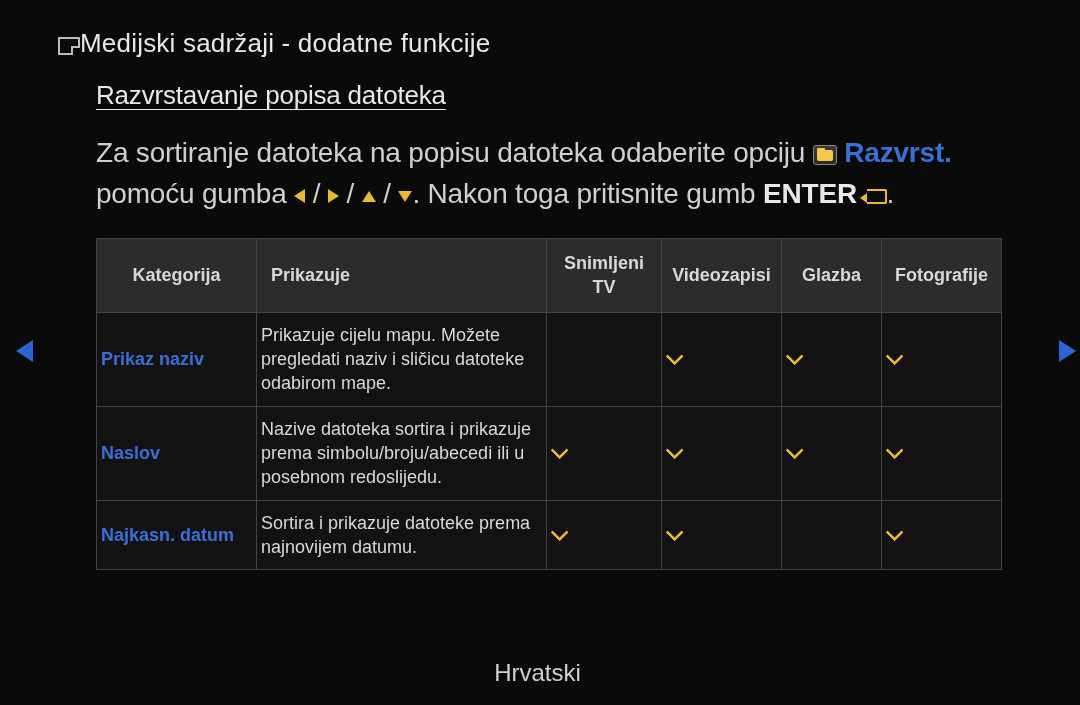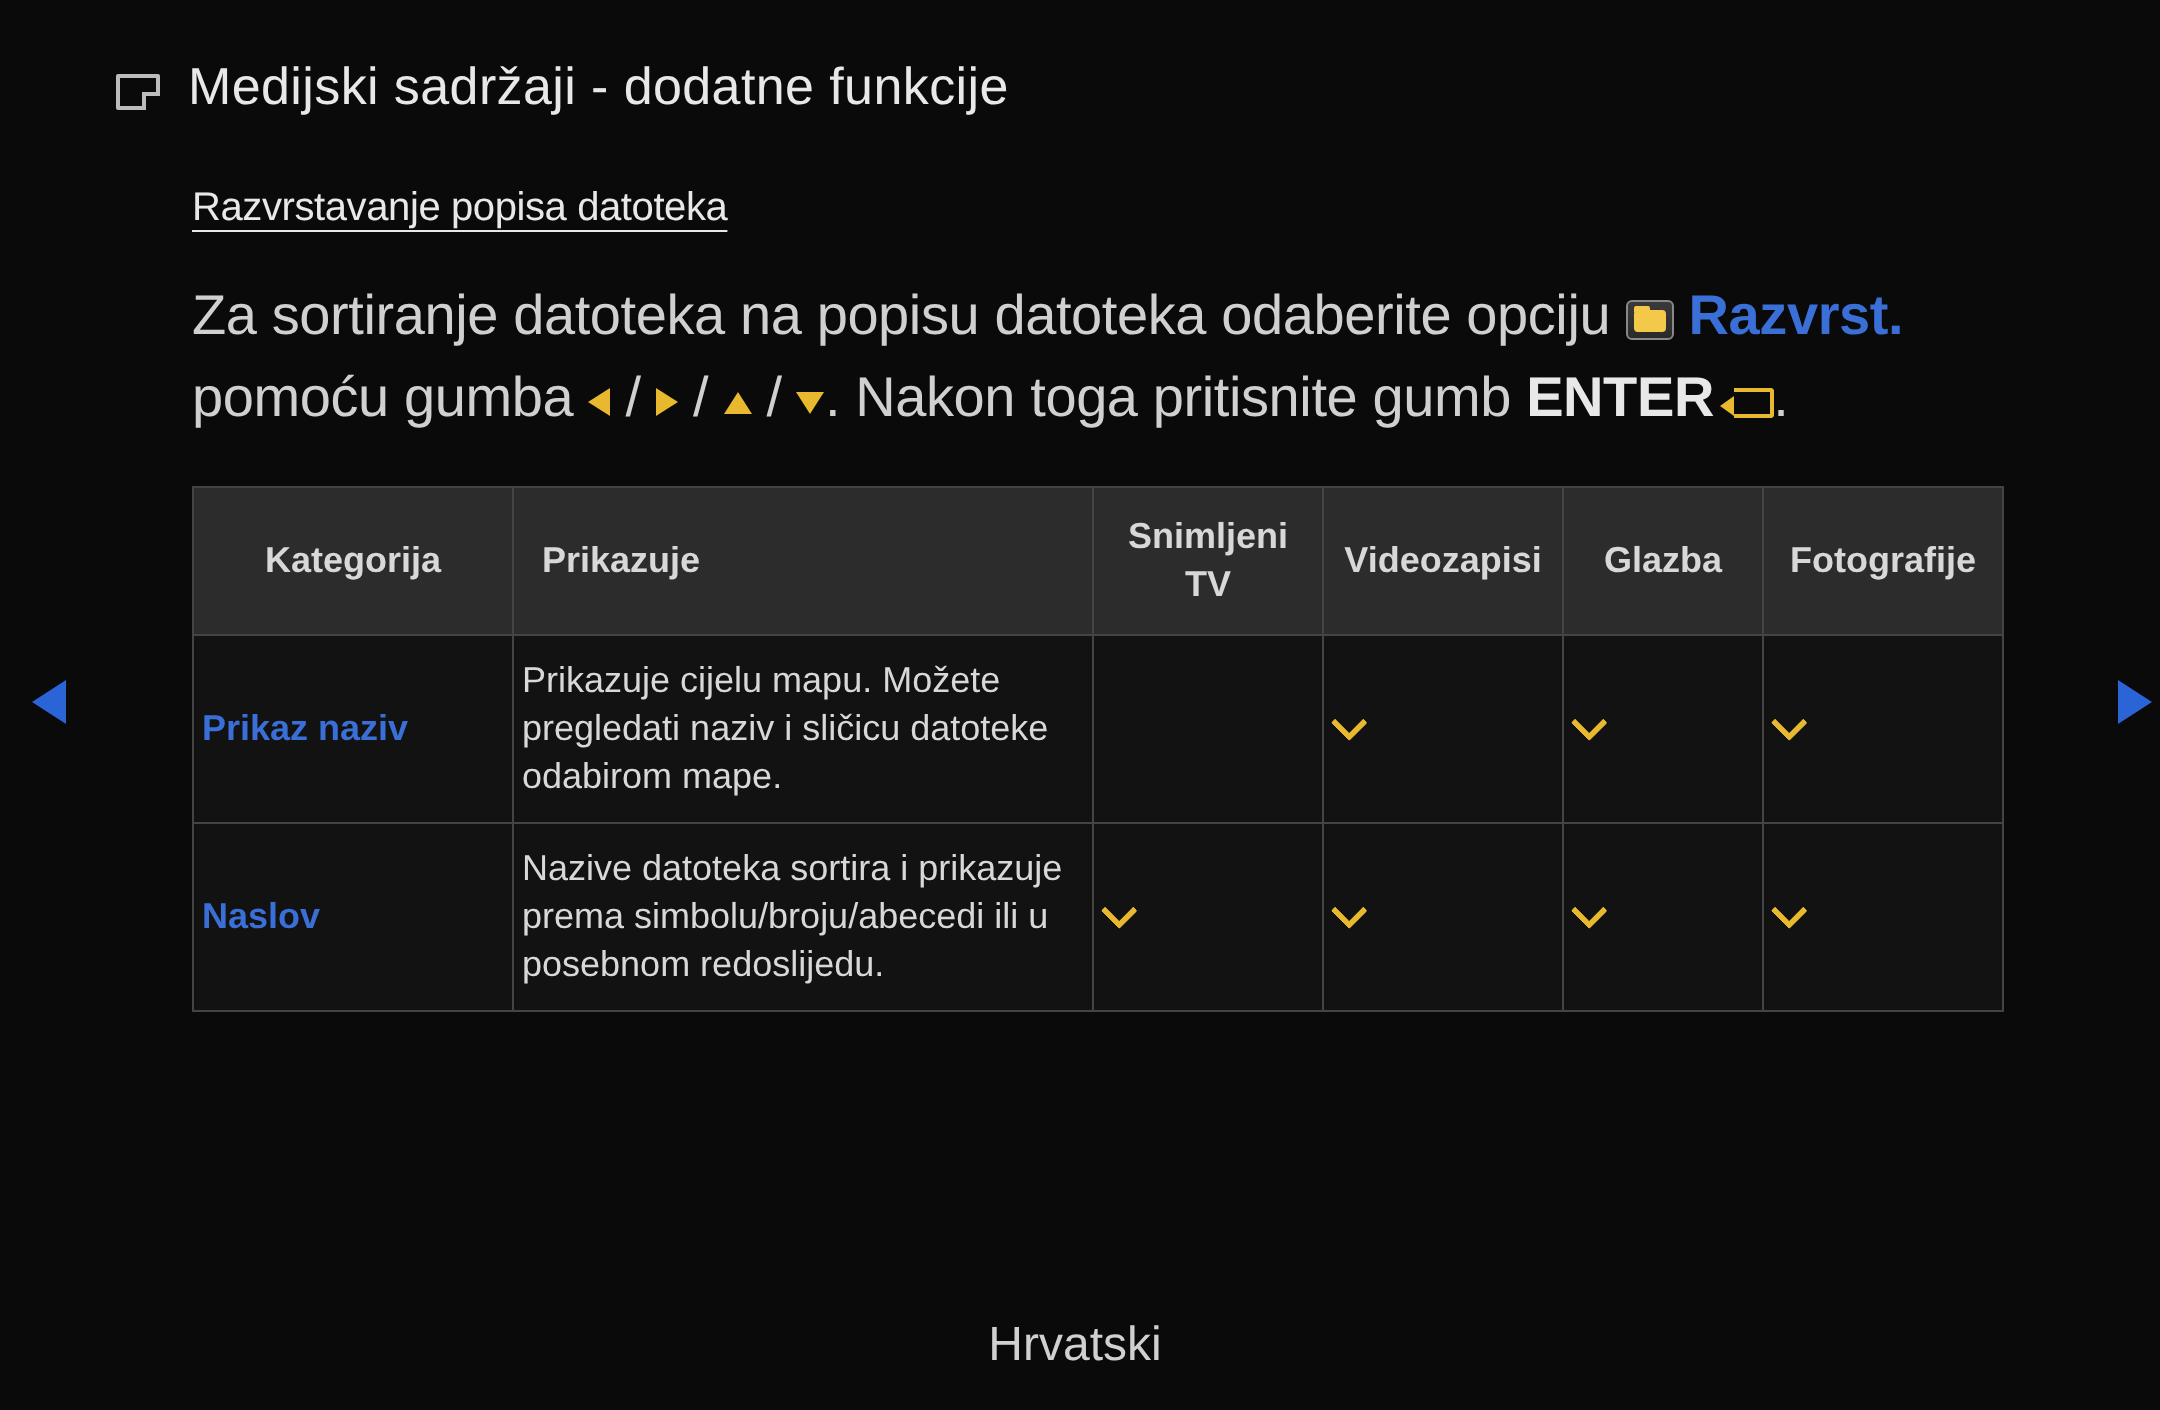--- a/index.html
+++ b/index.html
@@ -12,22 +12,21 @@
     position: relative;
   }
   .page {
     padding: 28px 58px 0 58px;
     position: relative;
     height: 100%;
   }
   .title-row {
     display: flex;
     align-items: center;
-    gap: 14px;
-    margin-bottom: 34px;
+    margin-bottom: 21px;
   }
   .book-icon {
     width: 22px; height: 18px;
     border: 2px solid #bcbcbc;
     border-radius: 1px;
     position: relative;
     flex-shrink: 0;
     margin-top: 4px;
   }
   .book-icon::after {
@@ -43,21 +42,21 @@
     font-size: 26px;
     font-weight: 400;
     color: #e8e8e8;
     letter-spacing: 0.2px;
   }
   .content {
     padding-left: 38px;
     padding-right: 20px;
   }
   .subhead {
-    font-size: 20px;
+    font-size: 26px;
     color: #e8e8e8;
     text-decoration: underline;
     text-underline-offset: 5px;
     text-decoration-thickness: 1px;
     margin-bottom: 22px;
     letter-spacing: -0.2px;
   }
   .desc {
     font-size: 28px;
     color: #d0d0d0;
@@ -229,20 +228,28 @@
             <td class="cc"><span class="chev"></span></td>
           </tr>
           <tr>
             <td class="cat">Naslov</td>
             <td>Nazive datoteka sortira i prikazuje prema simbolu/broju/abecedi ili u posebnom redoslijedu.</td>
             <td class="cc"><span class="chev"></span></td>
             <td class="cc"><span class="chev"></span></td>
             <td class="cc"><span class="chev"></span></td>
             <td class="cc"><span class="chev"></span></td>
           </tr>
+          <tr>
+            <td class="cat">Najkasn. datum</td>
+            <td>Sortira i prikazuje datoteke prema najnovijem datumu.</td>
+            <td class="cc"><span class="chev"></span></td>
+            <td class="cc"><span class="chev"></span></td>
+            <td class="cc"></td>
+            <td class="cc"><span class="chev"></span></td>
+          </tr>
         </tbody>
     </table>
   </div>
 
   <div class="nav-arrow nav-left"></div>
   <div class="nav-arrow nav-right"></div>
 
   <div class="footer">Hrvatski</div>
 </div>
 

